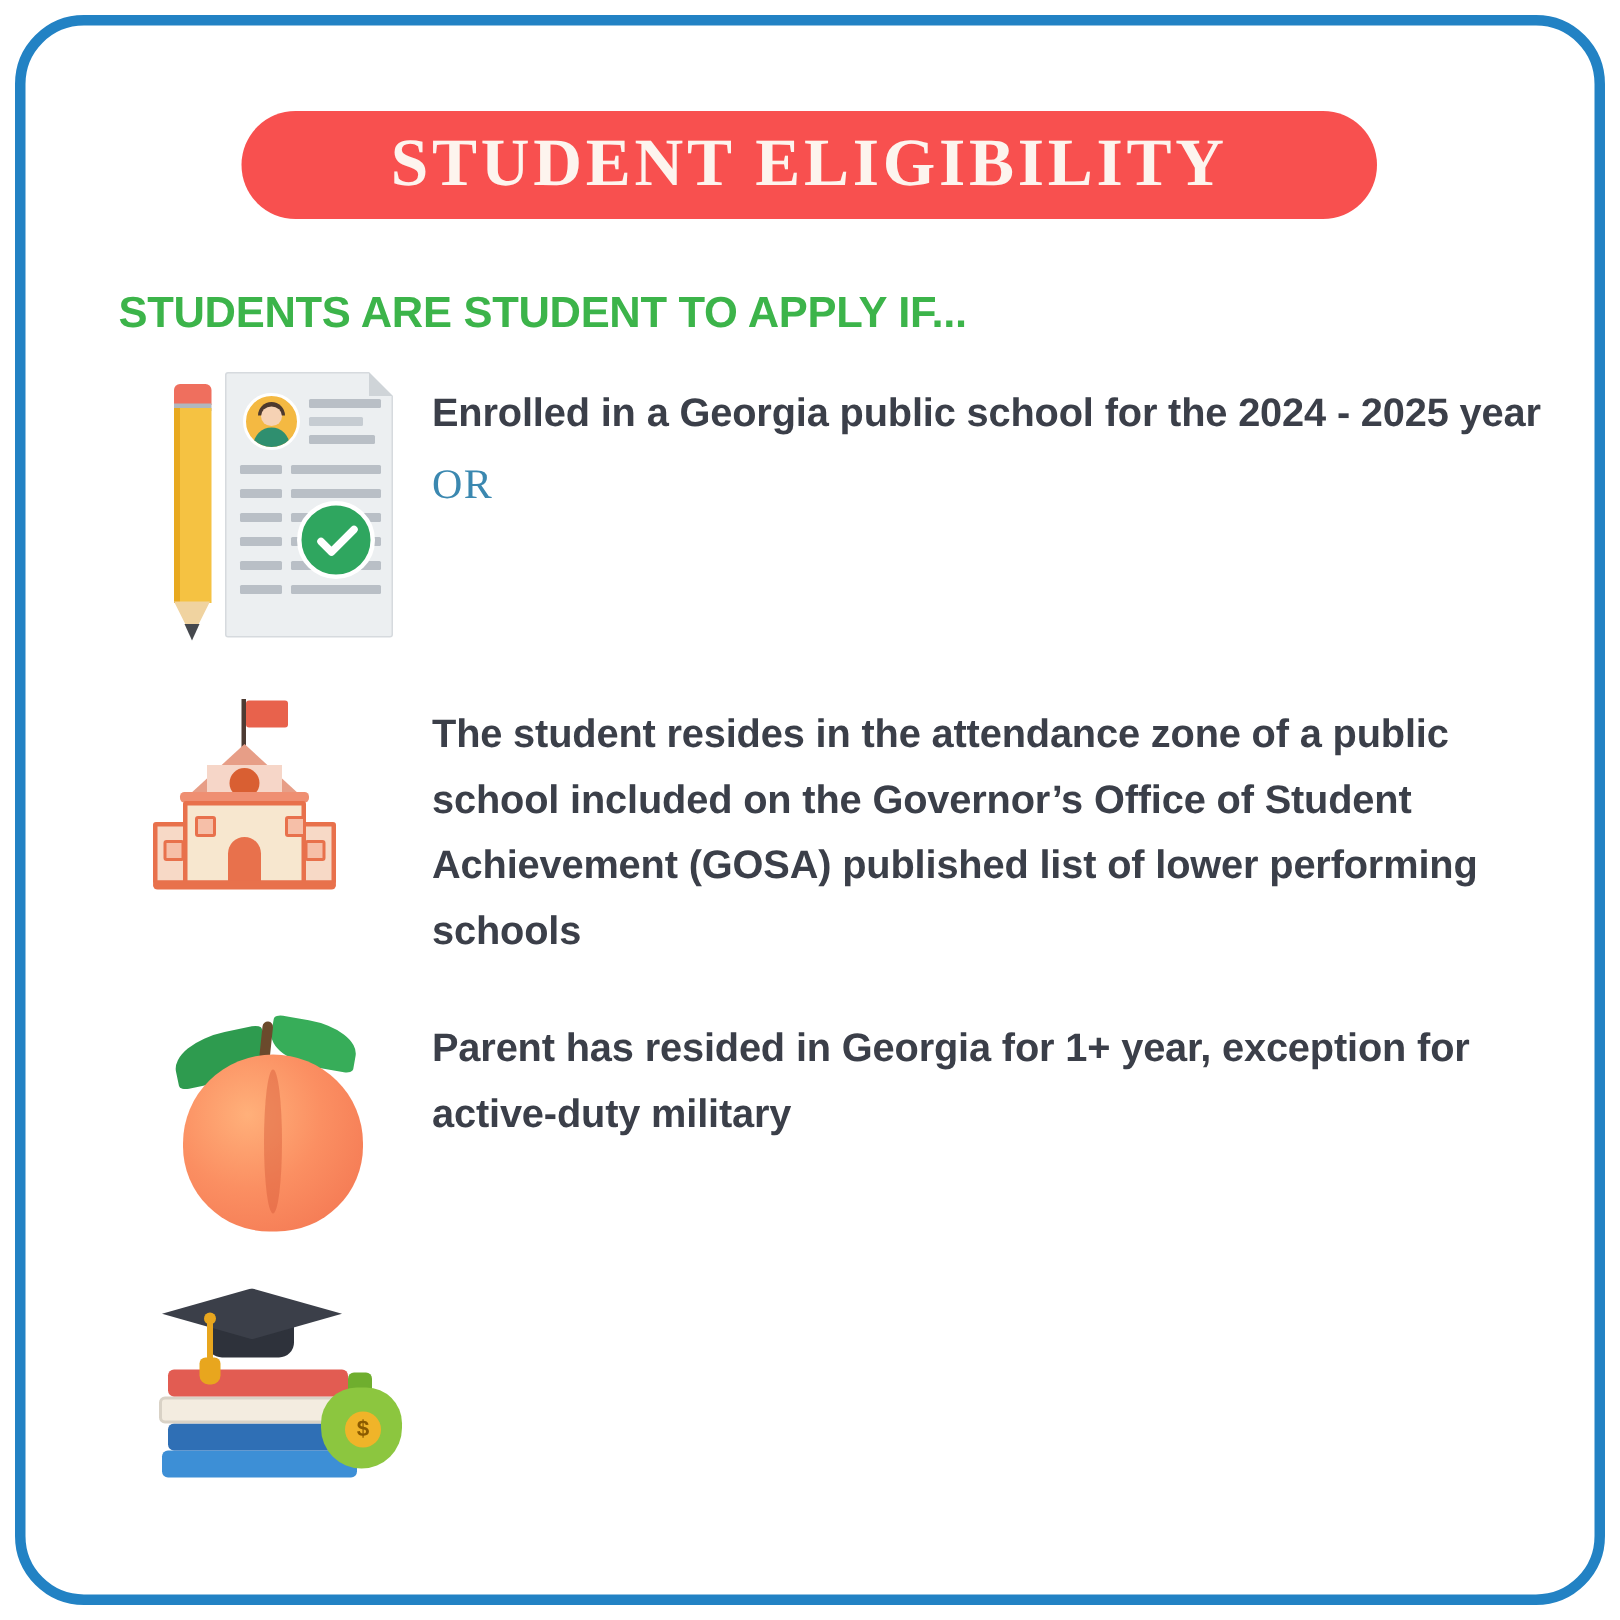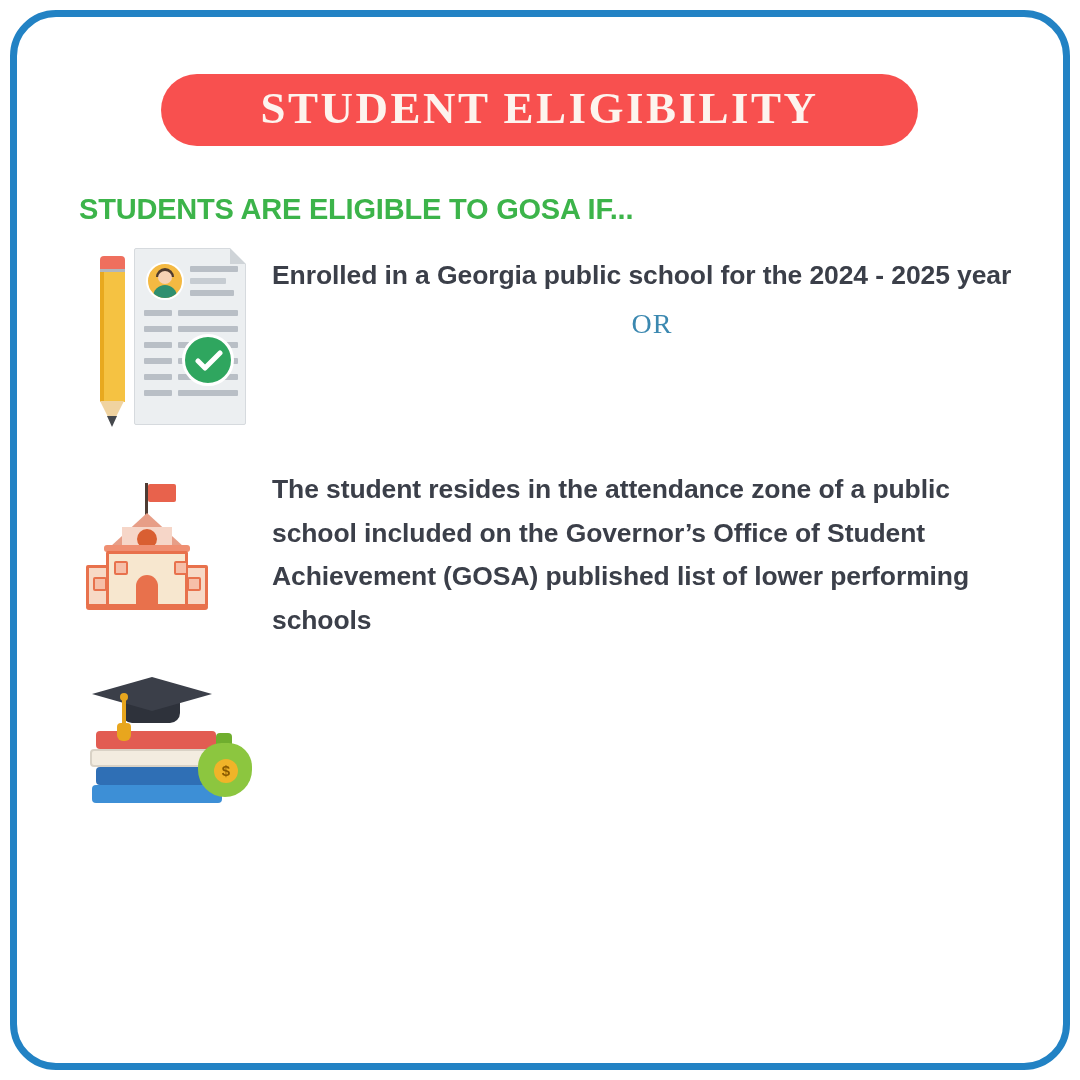--- a/index.html
+++ b/index.html
@@ -69,21 +69,21 @@
     left: 79px;
     top: 193px;
     font-size: 29px;
     font-weight: bold;
     letter-spacing: -0.2px;
     color: #3cb44a;
     white-space: nowrap;
   }
   .items {
     position: absolute;
-    left: 72px;
+    left: 88px;
     top: 248px;
     width: 960px;
   }
   .item {
     display: flex;
     align-items: flex-start;
     margin-bottom: 18px;
   }
   .item-icon {
     width: 200px;
@@ -104,24 +104,23 @@
     color: #3b3f49;
     letter-spacing: -0.1px;
   }
   .or-text {
     font-family: "Liberation Serif", serif;
     font-size: 28px;
     color: #3b88b0;
     letter-spacing: 1px;
     line-height: 1.6;
     margin: 4px 0 2px 0;
-    text-align: center;
   }
   .item-1 .item-icon { padding-top: 0; }
-  .item-2 { margin-top: 28px; align-items: center; }
+  .item-2 { margin-top: 28px; }
   .item-3 { margin-top: 28px; }
   .item-4 { margin-top: 24px; }
 
   
   .ico-doc {
     position: relative;
     width: 148px;
     height: 186px;
   }
   .ico-doc .paper {
@@ -518,21 +517,21 @@
 <body>
 
 <div class="canvas">
   <div class="frame-outer"></div>
   <div class="frame-inner"></div>
 
   <div class="title-pill">
     <span class="title-text">STUDENT ELIGIBILITY</span>
   </div>
 
-  <div class="subtitle">STUDENTS ARE ELIGIBLE TO GOSA IF...</div>
+  <div class="subtitle">STUDENTS ARE STUDENT TO APPLY IF...</div>
 
   <div class="items">
 
     <div class="item item-1">
       <div class="item-icon">
         <div class="ico-doc">
           <div class="paper"></div>
           <div class="avatar">
             <div class="hair"></div>
             <div class="head"></div>
@@ -591,20 +590,34 @@
           <div class="win" style="left:7px; top:94px;"></div>
           <div class="win" style="left:101px; top:94px;"></div>
           <div class="base"></div>
         </div>
       </div>
       <div class="item-body">
         <div class="item-text">The student resides in the attendance zone of a public school included on the Governor’s Office of Student Achievement (GOSA) published list of lower performing schools</div>
       </div>
     </div>
 
+    <div class="item item-3">
+      <div class="item-icon">
+        <div class="ico-peach">
+          <div class="leaf-l"></div>
+          <div class="leaf-r"></div>
+          <div class="stem"></div>
+          <div class="fruit"></div>
+          <div class="crease"></div>
+        </div>
+      </div>
+      <div class="item-body">
+        <div class="item-text">Parent has resided in Georgia for 1+ year, exception for active-duty military</div>
+      </div>
+    </div>
 
     <div class="item item-4">
       <div class="item-icon">
         <div class="ico-grad">
           <div class="b4" class2="" style="position:absolute;left:6px;top:114px;width:130px;height:18px;border-radius:4px;background:#3d8fd6;"></div>
           <div style="position:absolute;left:10px;top:96px;width:124px;height:18px;border-radius:4px;background:#2f6fb5;"></div>
           <div style="position:absolute;left:4px;top:78px;width:132px;height:18px;border-radius:4px;background:#f3ece0;border:2px solid #d9d2c6;box-sizing:border-box;"></div>
           <div style="position:absolute;left:10px;top:60px;width:120px;height:18px;border-radius:4px;background:#e25c52;"></div>
           <div class="bag-neck"></div>
           <div class="bag"></div>

